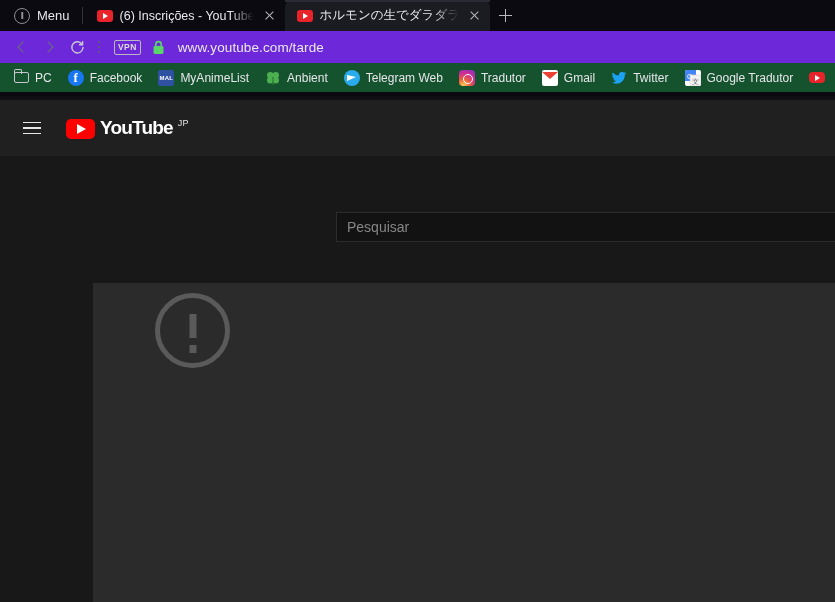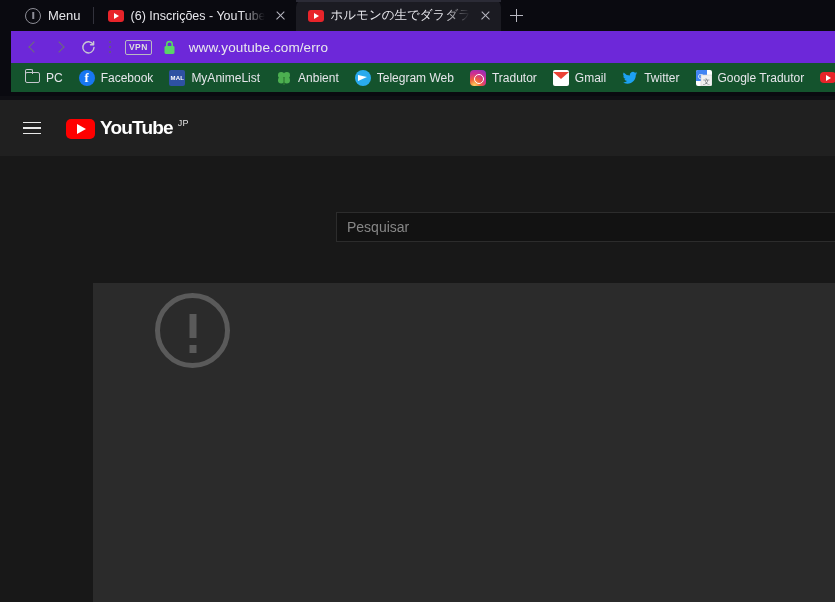--- a/index.html
+++ b/index.html
@@ -5,21 +5,21 @@
   * { box-sizing: border-box; margin: 0; padding: 0; }
   html, body {
     width: 835px; height: 602px;
     background: #0f0f14;
     font-family: "Liberation Sans", sans-serif;
     overflow: hidden;
   }
   body { position: relative; }
 
   
-  .browser { width: 835px; height: 96px; background: #0a0a10; position: relative; padding-left: 11px; }
+  .browser { width: 835px; height: 96px; background: #0a0a10; position: relative; }
 
   
   .tabstrip {
     height: 31px; display: flex; align-items: flex-end;
     background: #0a0a10; position: relative;
   }
   .menu-btn {
     display: flex; align-items: center; gap: 7px;
     height: 31px; padding: 0 12px 0 14px; cursor: default;
   }
@@ -216,21 +216,21 @@
         <i></i>
         <i></i>
       </div>
     <div class="vpn-badge">VPN</div>
     <div class="lock">
       <svg width="13" height="15" viewBox="0 0 13 15">
         <rect x="1.5" y="6" width="10" height="8" rx="1.4" fill="#5ad468"></rect>
         <path d="M3.8 6V4.3a2.7 2.7 0 0 1 5.4 0V6" fill="none" stroke="#5ad468" stroke-width="1.6"></path>
       </svg>
     </div>
-    <div class="url">www.youtube.com/erro</div>
+    <div class="url">www.youtube.com/tarde</div>
   </div>
 
   <div class="bookmarks">
     <div class="bm">
       <span class="bm-ico ico-folder"></span>
       <span class="bm-label">PC</span>
     </div>
     <div class="bm">
       <span class="bm-ico ico-fb">f</span>
       <span class="bm-label">Facebook</span>

